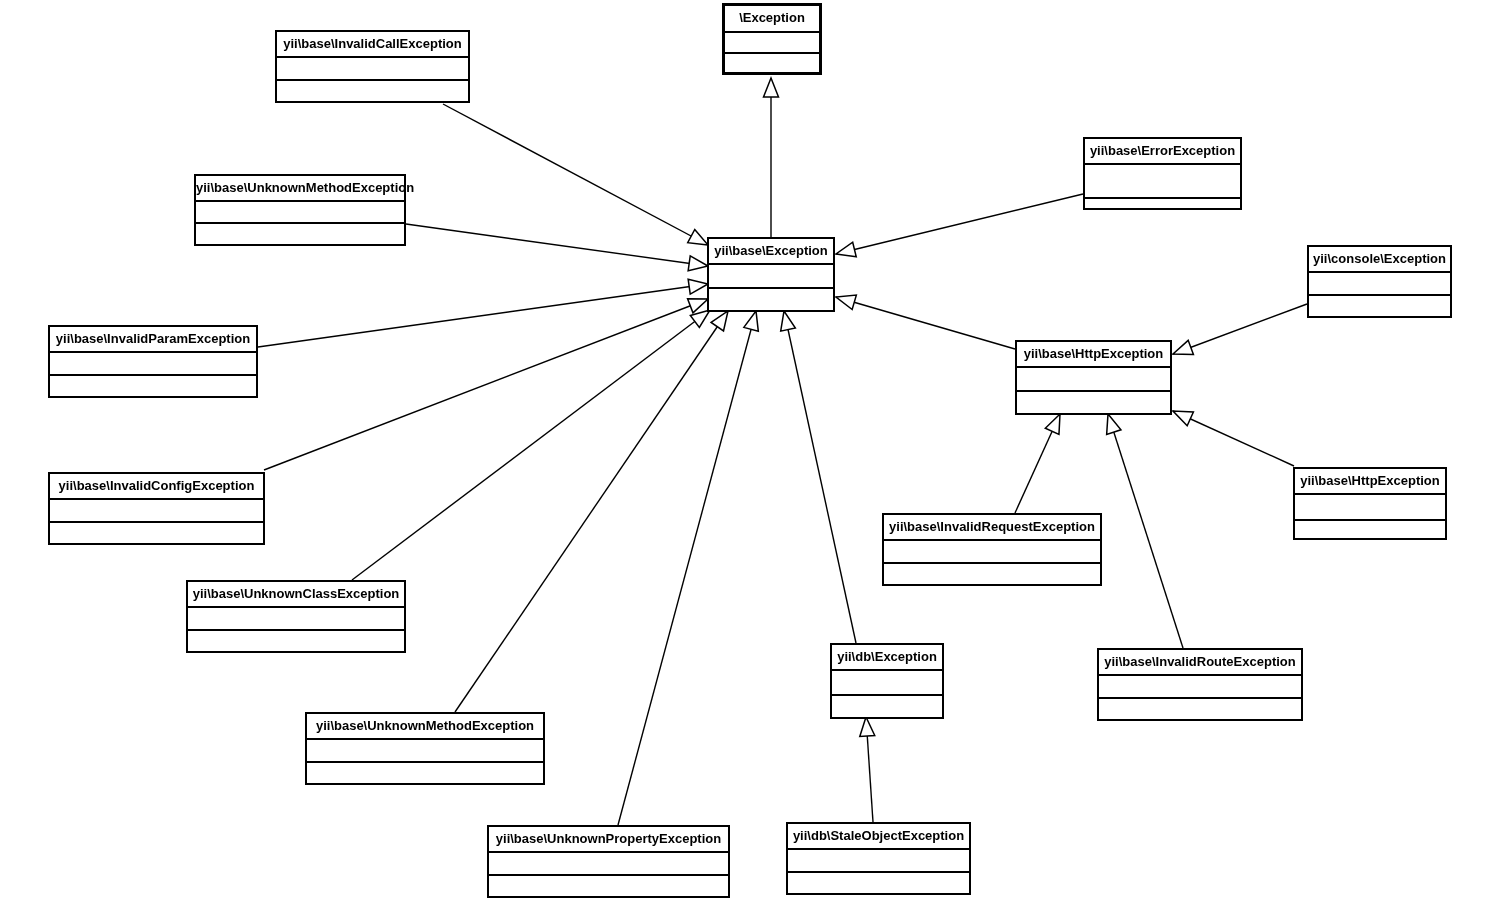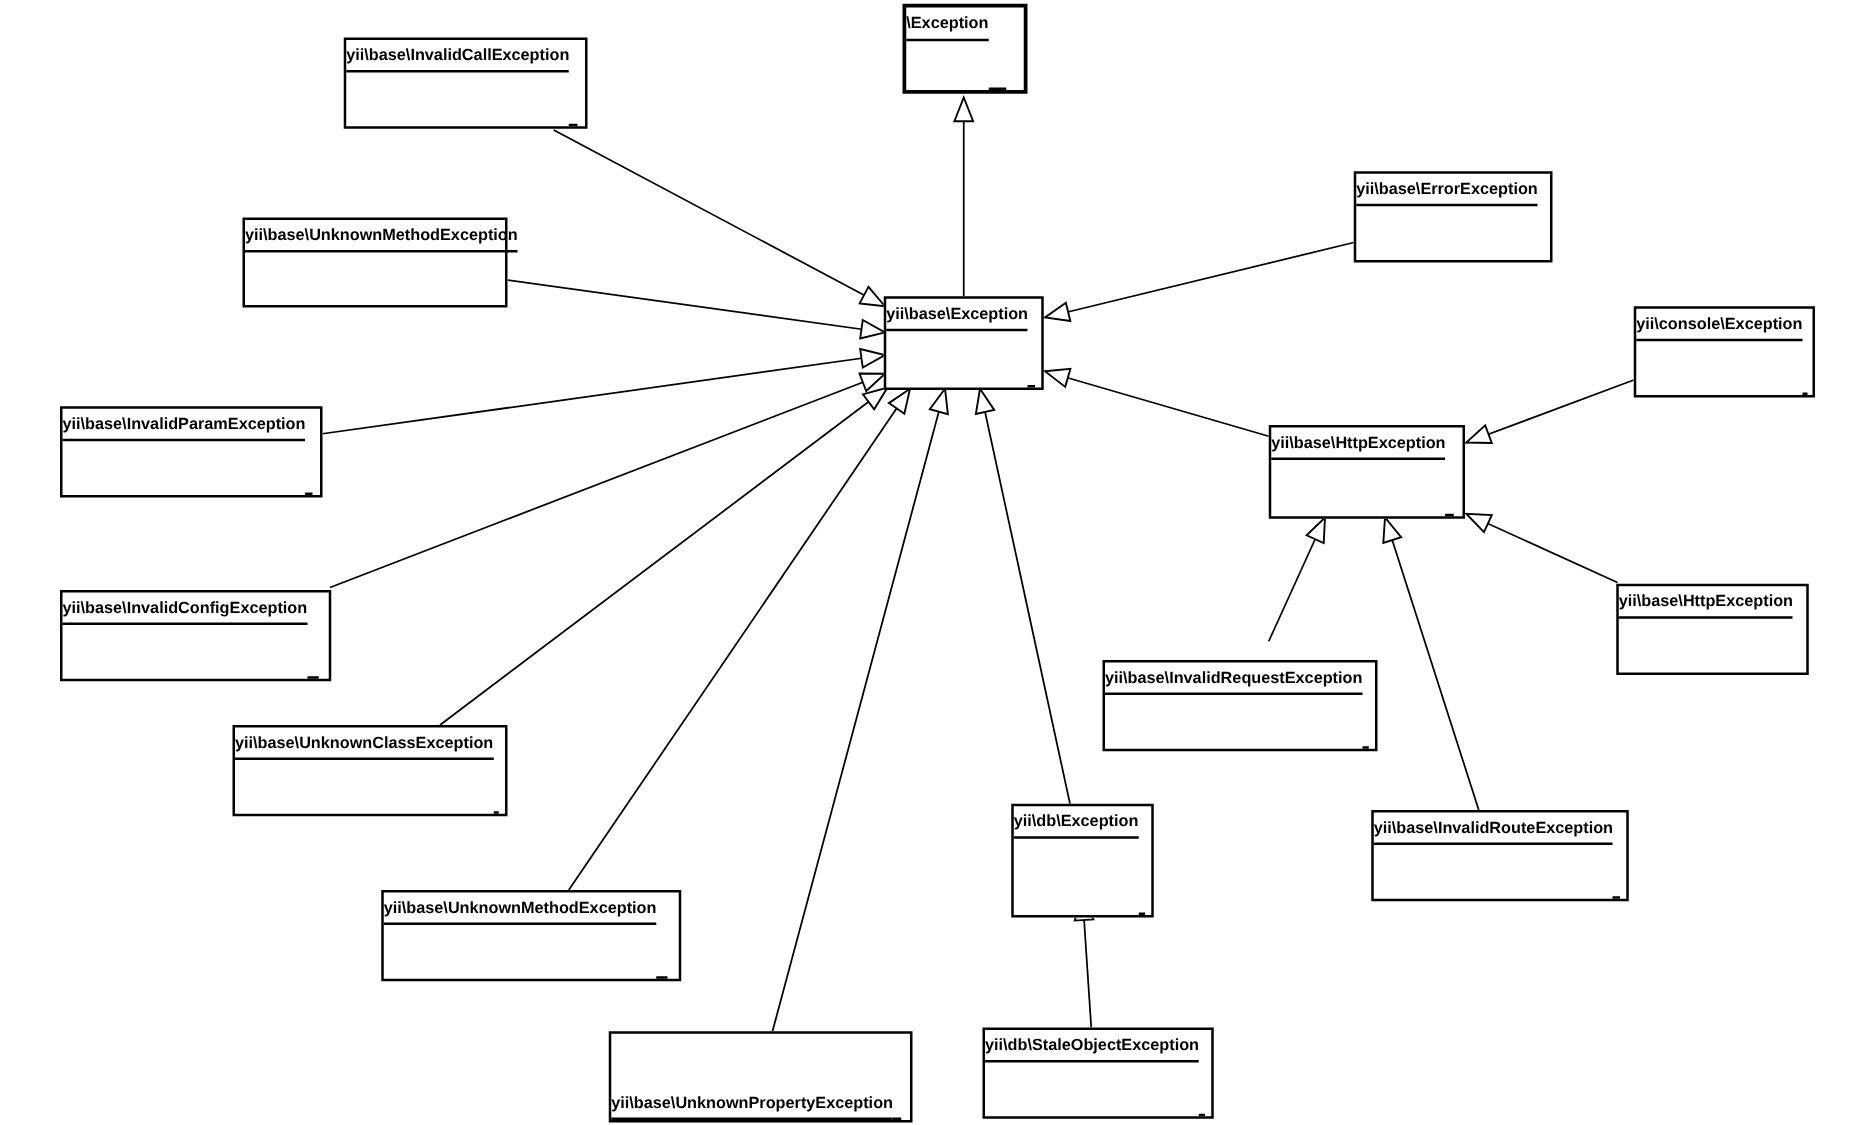--- a/index.html
+++ b/index.html
@@ -1,21 +1,21 @@
 <!DOCTYPE html>
 <html><head>
 <meta charset="utf-8">
 <style>
   html,body{margin:0;padding:0;background:#ffffff;}
   #canvas{position:relative;width:1500px;height:900px;background:#ffffff;overflow:hidden;
           font-family:"Liberation Sans",sans-serif;}
   #edges{position:absolute;left:0;top:0;width:1500px;height:900px;}
   #boxes{position:absolute;left:0;top:0;width:1500px;height:900px;}
   .uml-class{position:absolute;box-sizing:border-box;background:#ffffff;border:2px solid #000;
-             display:flex;flex-direction:row;}
+             display:flex;flex-direction:column;}
   .uml-class.root{border-width:3px;}
   .uml-title{box-sizing:border-box;height:26px;border-bottom:2px solid #000;font-weight:bold;
              font-size:13px;line-height:24px;text-align:center;white-space:nowrap;color:#000;}
   .uml-class.root .uml-title{height:27px;}
   .uml-attrs{flex:1.05;border-bottom:2px solid #000;}
   .uml-ops{flex:1;}
   line.edge{stroke:#000;stroke-width:1.4;}
 </style>
 </head>
 <body>
@@ -78,26 +78,26 @@
       <div class="uml-class" style="left: 186px; top: 580px; width: 220px; height: 73px;">
         <div class="uml-title">yii\base\UnknownClassException</div>
         <div class="uml-attrs"></div>
         <div class="uml-ops"></div>
       </div>
       <div class="uml-class" style="left: 305px; top: 712px; width: 240px; height: 73px;">
         <div class="uml-title">yii\base\UnknownMethodException</div>
         <div class="uml-attrs"></div>
         <div class="uml-ops"></div>
       </div>
-      <div class="uml-class" style="left: 487px; top: 825px; width: 243px; height: 73px; align-items: flex-end;">
+      <div class="uml-class" style="left: 487px; top: 825px; width: 243px; height: 73px;">
         <div class="uml-title">yii\base\UnknownPropertyException</div>
         <div class="uml-attrs"></div>
         <div class="uml-ops"></div>
       </div>
-      <div class="uml-class" style="left: 809px; top: 643px; width: 114px; height: 91px;">
+      <div class="uml-class" style="left: 830px; top: 643px; width: 114px; height: 76px;">
         <div class="uml-title">yii\db\Exception</div>
         <div class="uml-attrs"></div>
         <div class="uml-ops"></div>
       </div>
       <div class="uml-class" style="left: 786px; top: 822px; width: 185px; height: 73px;">
         <div class="uml-title">yii\db\StaleObjectException</div>
         <div class="uml-attrs"></div>
         <div class="uml-ops"></div>
       </div>
       <div class="uml-class" style="left: 1083px; top: 137px; width: 159px; height: 73px; gap: 32px;">
@@ -113,21 +113,21 @@
       <div class="uml-class" style="left: 1015px; top: 340px; width: 157px; height: 75px;">
         <div class="uml-title">yii\base\HttpException</div>
         <div class="uml-attrs"></div>
         <div class="uml-ops"></div>
       </div>
       <div class="uml-class" style="left: 1293px; top: 467px; width: 154px; height: 73px; gap: 24px;">
         <div class="uml-title">yii\base\HttpException</div>
         <div class="uml-attrs"></div>
         <div class="uml-ops"></div>
       </div>
-      <div class="uml-class" style="left: 882px; top: 513px; width: 220px; height: 73px; margin-top: 15px;">
+      <div class="uml-class" style="left: 882px; top: 513px; width: 220px; height: 73px;">
         <div class="uml-title">yii\base\InvalidRequestException</div>
         <div class="uml-attrs"></div>
         <div class="uml-ops"></div>
       </div>
       <div class="uml-class" style="left: 1097px; top: 648px; width: 206px; height: 73px;">
         <div class="uml-title">yii\base\InvalidRouteException</div>
         <div class="uml-attrs"></div>
         <div class="uml-ops"></div>
       </div>
     </div>

